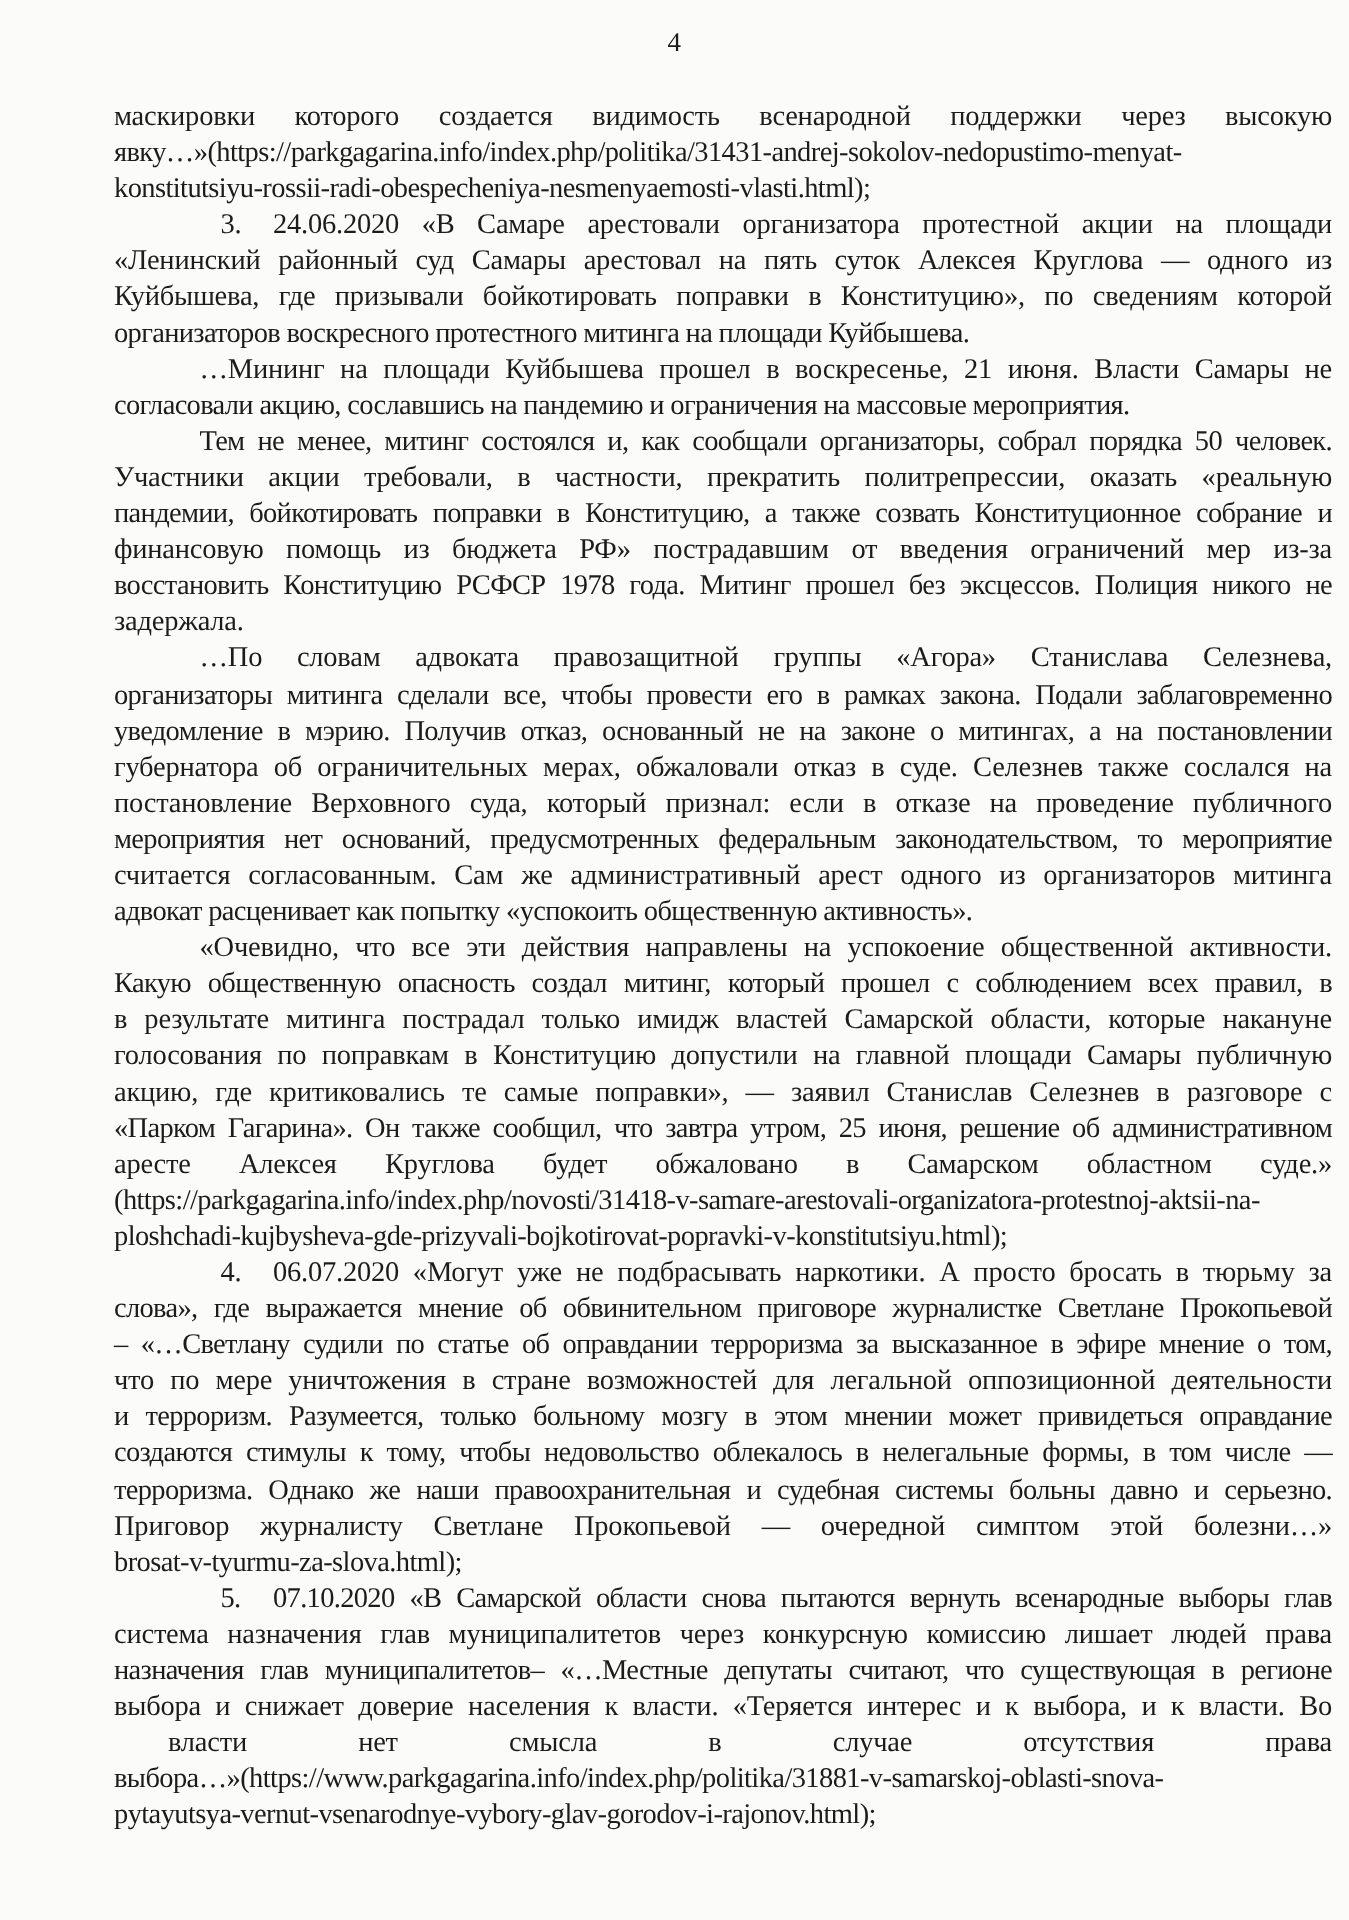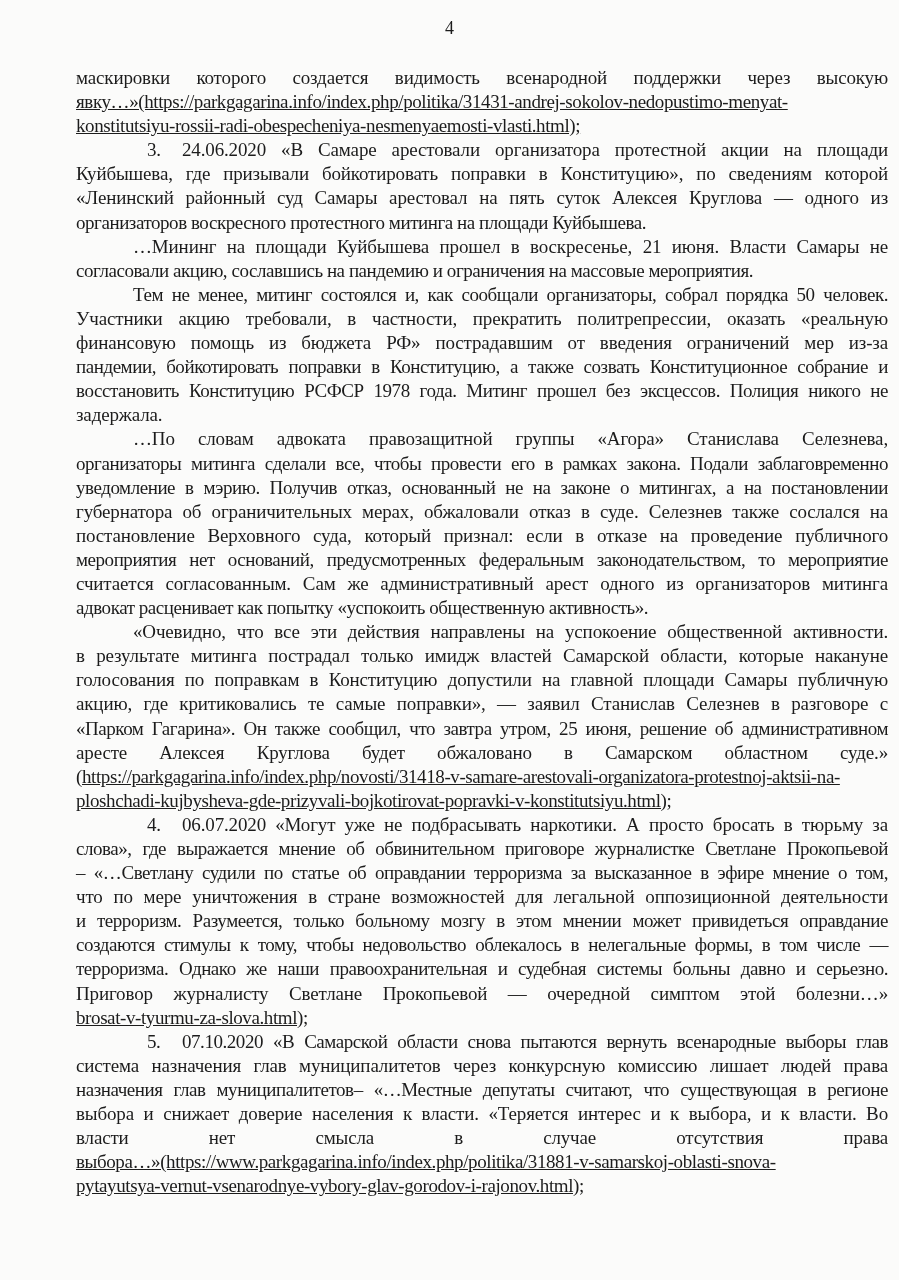--- a/index.html
+++ b/index.html
@@ -16,70 +16,71 @@
   }
   .body { position: absolute; top: 66px; left: 76px; width: 812px; }
   .ln {
     height: 24.1px; line-height: 24.1px; font-size: 19px;
     white-space: nowrap; letter-spacing: -0.15px;
   }
   .j { text-align: justify; text-align-last: justify; }
   .ind { padding-left: 57px; }
   .num { display: inline-block; width: 49px; padding-left: 14px; box-sizing: border-box; }
   .narrow { letter-spacing: -0.45px; font-family: Liberation Serif, serif; }
-  .ln.url { letter-spacing: -0.4px; text-decoration: underline; }
+  .ln.url { letter-spacing: -0.4px; }
 </style>
 </head>
 <body>
 
 <div class="page">
   <div class="page-num">4</div>
 
   <div class="body">
 
     <div>
       <div class="ln j">маскировки которого создается видимость всенародной поддержки через высокую</div>
       <div class="ln url">явку…»(https://parkgagarina.info/index.php/politika/31431-andrej-sokolov-nedopustimo-menyat-</div>
       <div class="ln url">konstitutsiyu-rossii-radi-obespecheniya-nesmenyaemosti-vlasti.html);</div>
     </div>
 
     <div>
       <div class="ln j ind"><span class="num">3.</span><span>24.06.2020 «В Самаре арестовали организатора протестной акции на площади</span></div>
+      <div class="ln j">«Ленинский районный суд Самары арестовал на пять суток Алексея Круглова — одного из</div>
       <div class="ln j">Куйбышева, где призывали бойкотировать поправки в Конституцию», по сведениям которой</div>
-      <div class="ln j">«Ленинский районный суд Самары арестовал на пять суток Алексея Круглова — одного из</div>
       <div class="ln narrow">организаторов воскресного протестного митинга на площади Куйбышева.</div>
     </div>
 
     <div>
       <div class="ln j ind">…Мининг на площади Куйбышева прошел в воскресенье, 21 июня. Власти Самары не</div>
       <div class="ln narrow">согласовали акцию, сославшись на пандемию и ограничения на массовые мероприятия.</div>
     </div>
 
     <div>
       <div class="ln j ind narrow">Тем не менее, митинг состоялся и, как сообщали организаторы, собрал порядка 50 человек.</div>
-      <div class="ln j">Участники акцию требовали, в частности, прекратить политрепрессии, оказать «реальную</div>
+      <div class="ln j">Участники акции требовали, в частности, прекратить политрепрессии, оказать «реальную</div>
+      <div class="ln j narrow">пандемии, бойкотировать поправки в Конституцию, а также созвать Конституционное собрание и</div>
       <div class="ln j">финансовую помощь из бюджета РФ» пострадавшим от введения ограничений мер из-за</div>
-      <div class="ln j narrow">пандемии, бойкотировать поправки в Конституцию, а также созвать Конституционное собрание и</div>
       <div class="ln j narrow">восстановить Конституцию РСФСР 1978 года. Митинг прошел без эксцессов. Полиция никого не</div>
       <div class="ln">задержала.</div>
     </div>
 
     <div>
       <div class="ln j ind">…По словам адвоката правозащитной группы «Агора» Станислава Селезнева,</div>
       <div class="ln j narrow">организаторы митинга сделали все, чтобы провести его в рамках закона. Подали заблаговременно</div>
       <div class="ln j narrow">уведомление в мэрию. Получив отказ, основанный не на законе о митингах, а на постановлении</div>
       <div class="ln j">губернатора об ограничительных мерах, обжаловали отказ в суде. Селезнев также сослался на</div>
       <div class="ln j">постановление Верховного суда, который признал: если в отказе на проведение публичного</div>
       <div class="ln j narrow">мероприятия нет оснований, предусмотренных федеральным законодательством, то мероприятие</div>
       <div class="ln j">считается согласованным. Сам же административный арест одного из организаторов митинга</div>
       <div class="ln narrow">адвокат расценивает как попытку «успокоить общественную активность».</div>
     </div>
 
     <div>
       <div class="ln j ind">«Очевидно, что все эти действия направлены на успокоение общественной активности.</div>
+      <div class="ln j narrow">Какую общественную опасность создал митинг, который прошел с соблюдением всех правил, в</div>
       <div class="ln j">в результате митинга пострадал только имидж властей Самарской области, которые накануне</div>
       <div class="ln j">голосования по поправкам в Конституцию допустили на главной площади Самары публичную</div>
       <div class="ln j">акцию, где критиковались те самые поправки», — заявил Станислав Селезнев в разговоре с</div>
       <div class="ln j narrow">«Парком Гагарина». Он также сообщил, что завтра утром, 25 июня, решение об административном</div>
       <div class="ln j">аресте Алексея Круглова будет обжаловано в Самарском областном суде.»</div>
       <div class="ln url">(https://parkgagarina.info/index.php/novosti/31418-v-samare-arestovali-organizatora-protestnoj-aktsii-na-</div>
       <div class="ln url">ploshchadi-kujbysheva-gde-prizyvali-bojkotirovat-popravki-v-konstitutsiyu.html);</div>
     </div>
 
     <div>
@@ -92,19 +93,19 @@
       <div class="ln j narrow">терроризма. Однако же наши правоохранительная и судебная системы больны давно и серьезно.</div>
       <div class="ln j">Приговор журналисту Светлане Прокопьевой — очередной симптом этой болезни…»</div>
       <div class="ln url">brosat-v-tyurmu-za-slova.html);</div>
     </div>
 
     <div>
       <div class="ln j ind narrow"><span class="num">5.</span><span>07.10.2020 «В Самарской области снова пытаются вернуть всенародные выборы глав</span></div>
       <div class="ln j">система назначения глав муниципалитетов через конкурсную комиссию лишает людей права</div>
       <div class="ln j narrow">назначения глав муниципалитетов– «…Местные депутаты считают, что существующая в регионе</div>
       <div class="ln j">выбора и снижает доверие населения к власти. «Теряется интерес и к выбора, и к власти. Во</div>
-      <div class="ln j" style="word-spacing: 60px;">власти нет смысла в случае отсутствия права</div>
+      <div class="ln j" style="word-spacing: 60px; margin-left: 36px;">власти нет смысла в случае отсутствия права</div>
       <div class="ln url">выбора…»(https://www.parkgagarina.info/index.php/politika/31881-v-samarskoj-oblasti-snova-</div>
       <div class="ln url">pytayutsya-vernut-vsenarodnye-vybory-glav-gorodov-i-rajonov.html);</div>
     </div>
 
   </div>
 </div>
 
 </body></html>

